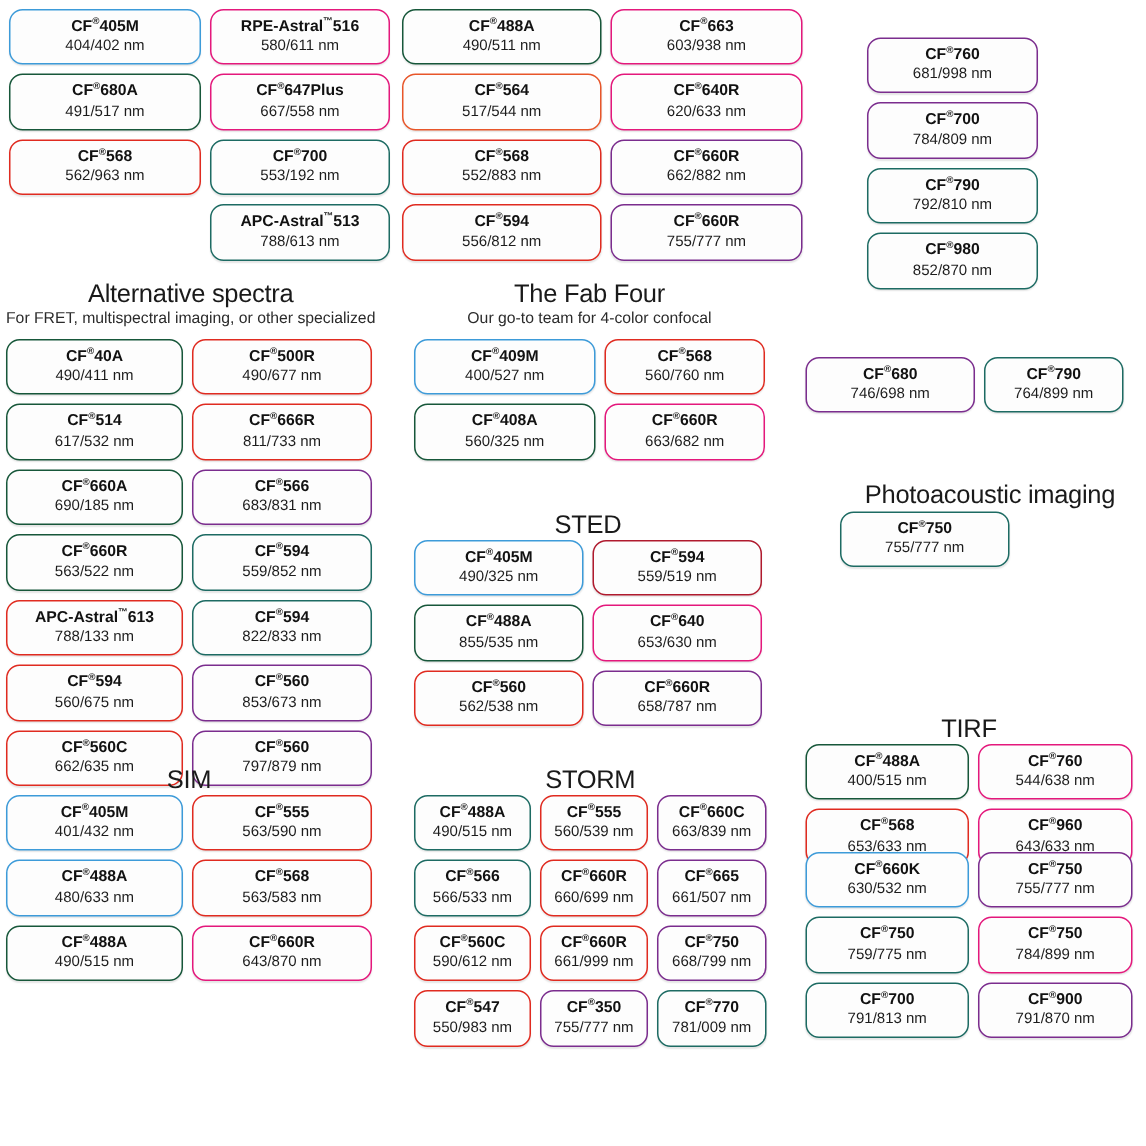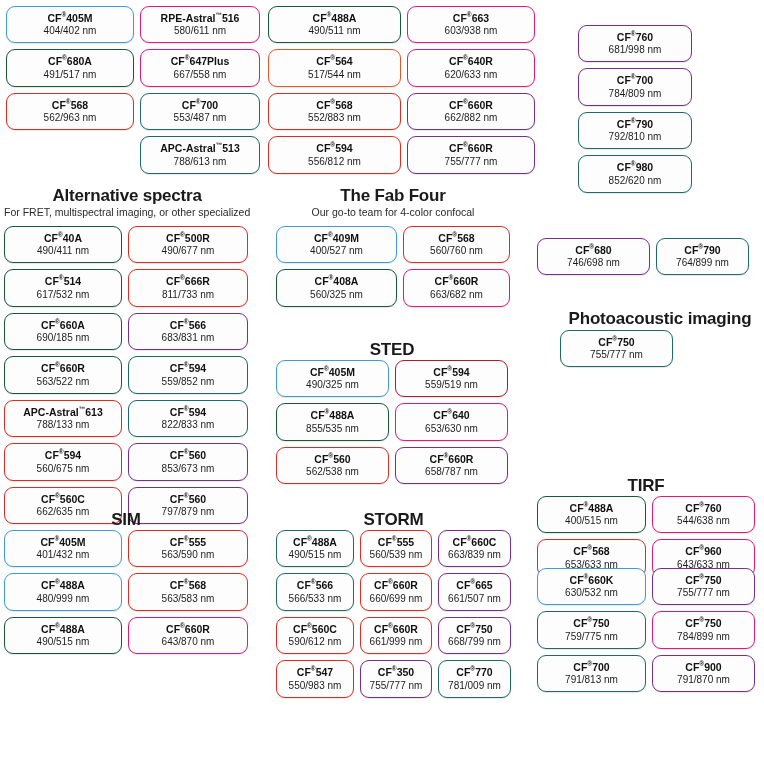--- a/index.html
+++ b/index.html
@@ -11,21 +11,21 @@
     overflow:hidden;
     position:relative;
   }
   .canvas{position:relative;width:764px;height:764px;}
 
   
   .panel{position:absolute;}
 
   .sec-title{
     text-align:center;
-    font-weight:bold;
+    font-weight:normal;
     font-size:17px;
     line-height:19px;
     color:#1a1a1a;
     margin:0 0 1px 0;
     letter-spacing:-0.2px;
   }
   .sec-sub{
     text-align:center;
     font-size:10.5px;
     line-height:13px;
@@ -97,21 +97,21 @@
           <div class="dye c-magenta">
             <div class="nm-name"><span>RPE-Astral</span><sup>™</sup><span>516</span></div>
             <div class="nm-val">580/611 nm</div>
           </div>
           <div class="dye c-magenta">
             <div class="nm-name"><span>CF</span><sup>®</sup><span>647Plus</span></div>
             <div class="nm-val">667/558 nm</div>
           </div>
           <div class="dye c-teal">
             <div class="nm-name"><span>CF</span><sup>®</sup><span>700</span></div>
-            <div class="nm-val">553/487 nm</div>
+            <div class="nm-val">553/192 nm</div>
           </div>
           <div class="dye c-teal">
             <div class="nm-name"><span>APC-Astral</span><sup>™</sup><span>513</span></div>
             <div class="nm-val">788/613 nm</div>
           </div>
         </div>
       </div>
     </div>
   <div class="panel" id="panel-top-middle" style="left:268px;top:6px;">
       <div class="grid">
@@ -163,21 +163,21 @@
           <div class="dye c-purple">
             <div class="nm-name"><span>CF</span><sup>®</sup><span>700</span></div>
             <div class="nm-val">784/809 nm</div>
           </div>
           <div class="dye c-teal">
             <div class="nm-name"><span>CF</span><sup>®</sup><span>790</span></div>
             <div class="nm-val">792/810 nm</div>
           </div>
           <div class="dye c-teal">
             <div class="nm-name"><span>CF</span><sup>®</sup><span>980</span></div>
-            <div class="nm-val">852/620 nm</div>
+            <div class="nm-val">852/870 nm</div>
           </div>
         </div>
       </div>
     </div>
 
   <div class="panel" id="panel-alternative-spectra" style="left:4px; top:186px;">
       <div class="sec-title">Alternative spectra</div>
       <div class="sec-sub">For FRET, multispectral imaging, or other specialized</div>
       <div class="grid">
         <div class="col" style="width: 118px;">
@@ -245,21 +245,21 @@
   <div class="panel" id="panel-sim" style="left:4px; top:510px;">
       <div class="sec-title">SIM</div>
       <div class="grid">
         <div class="col" style="width: 118px;">
           <div class="dye c-blue">
             <div class="nm-name"><span>CF</span><sup>®</sup><span>405M</span></div>
             <div class="nm-val">401/432 nm</div>
           </div>
           <div class="dye c-blue">
             <div class="nm-name"><span>CF</span><sup>®</sup><span>488A</span></div>
-            <div class="nm-val">480/999 nm</div>
+            <div class="nm-val">480/633 nm</div>
           </div>
           <div class="dye c-green">
             <div class="nm-name"><span>CF</span><sup>®</sup><span>488A</span></div>
             <div class="nm-val">490/515 nm</div>
           </div>
         </div>
         <div class="col" style="width: 120px;">
           <div class="dye c-red">
             <div class="nm-name"><span>CF</span><sup>®</sup><span>555</span></div>
             <div class="nm-val">563/590 nm</div>
@@ -404,21 +404,21 @@
           </div>
         </div>
         <div class="col" style="width: 93px;">
           <div class="dye c-teal">
             <div class="nm-name"><span>CF</span><sup>®</sup><span>790</span></div>
             <div class="nm-val">764/899 nm</div>
           </div>
         </div>
       </div>
     </div>
-  <div class="panel" id="panel-photoacoustic" style="left:560px;top:308px;width:200px;">
+  <div class="panel" id="panel-photoacoustic" style="left:560px;top:319px;width:200px;">
       <div class="sec-title two-line">Photoacoustic imaging</div>
       <div class="grid">
         <div class="col" style="width: 113px;">
           <div class="dye c-teal">
             <div class="nm-name"><span>CF</span><sup>®</sup><span>750</span></div>
             <div class="nm-val">755/777 nm</div>
           </div>
         </div>
       </div>
     </div>

